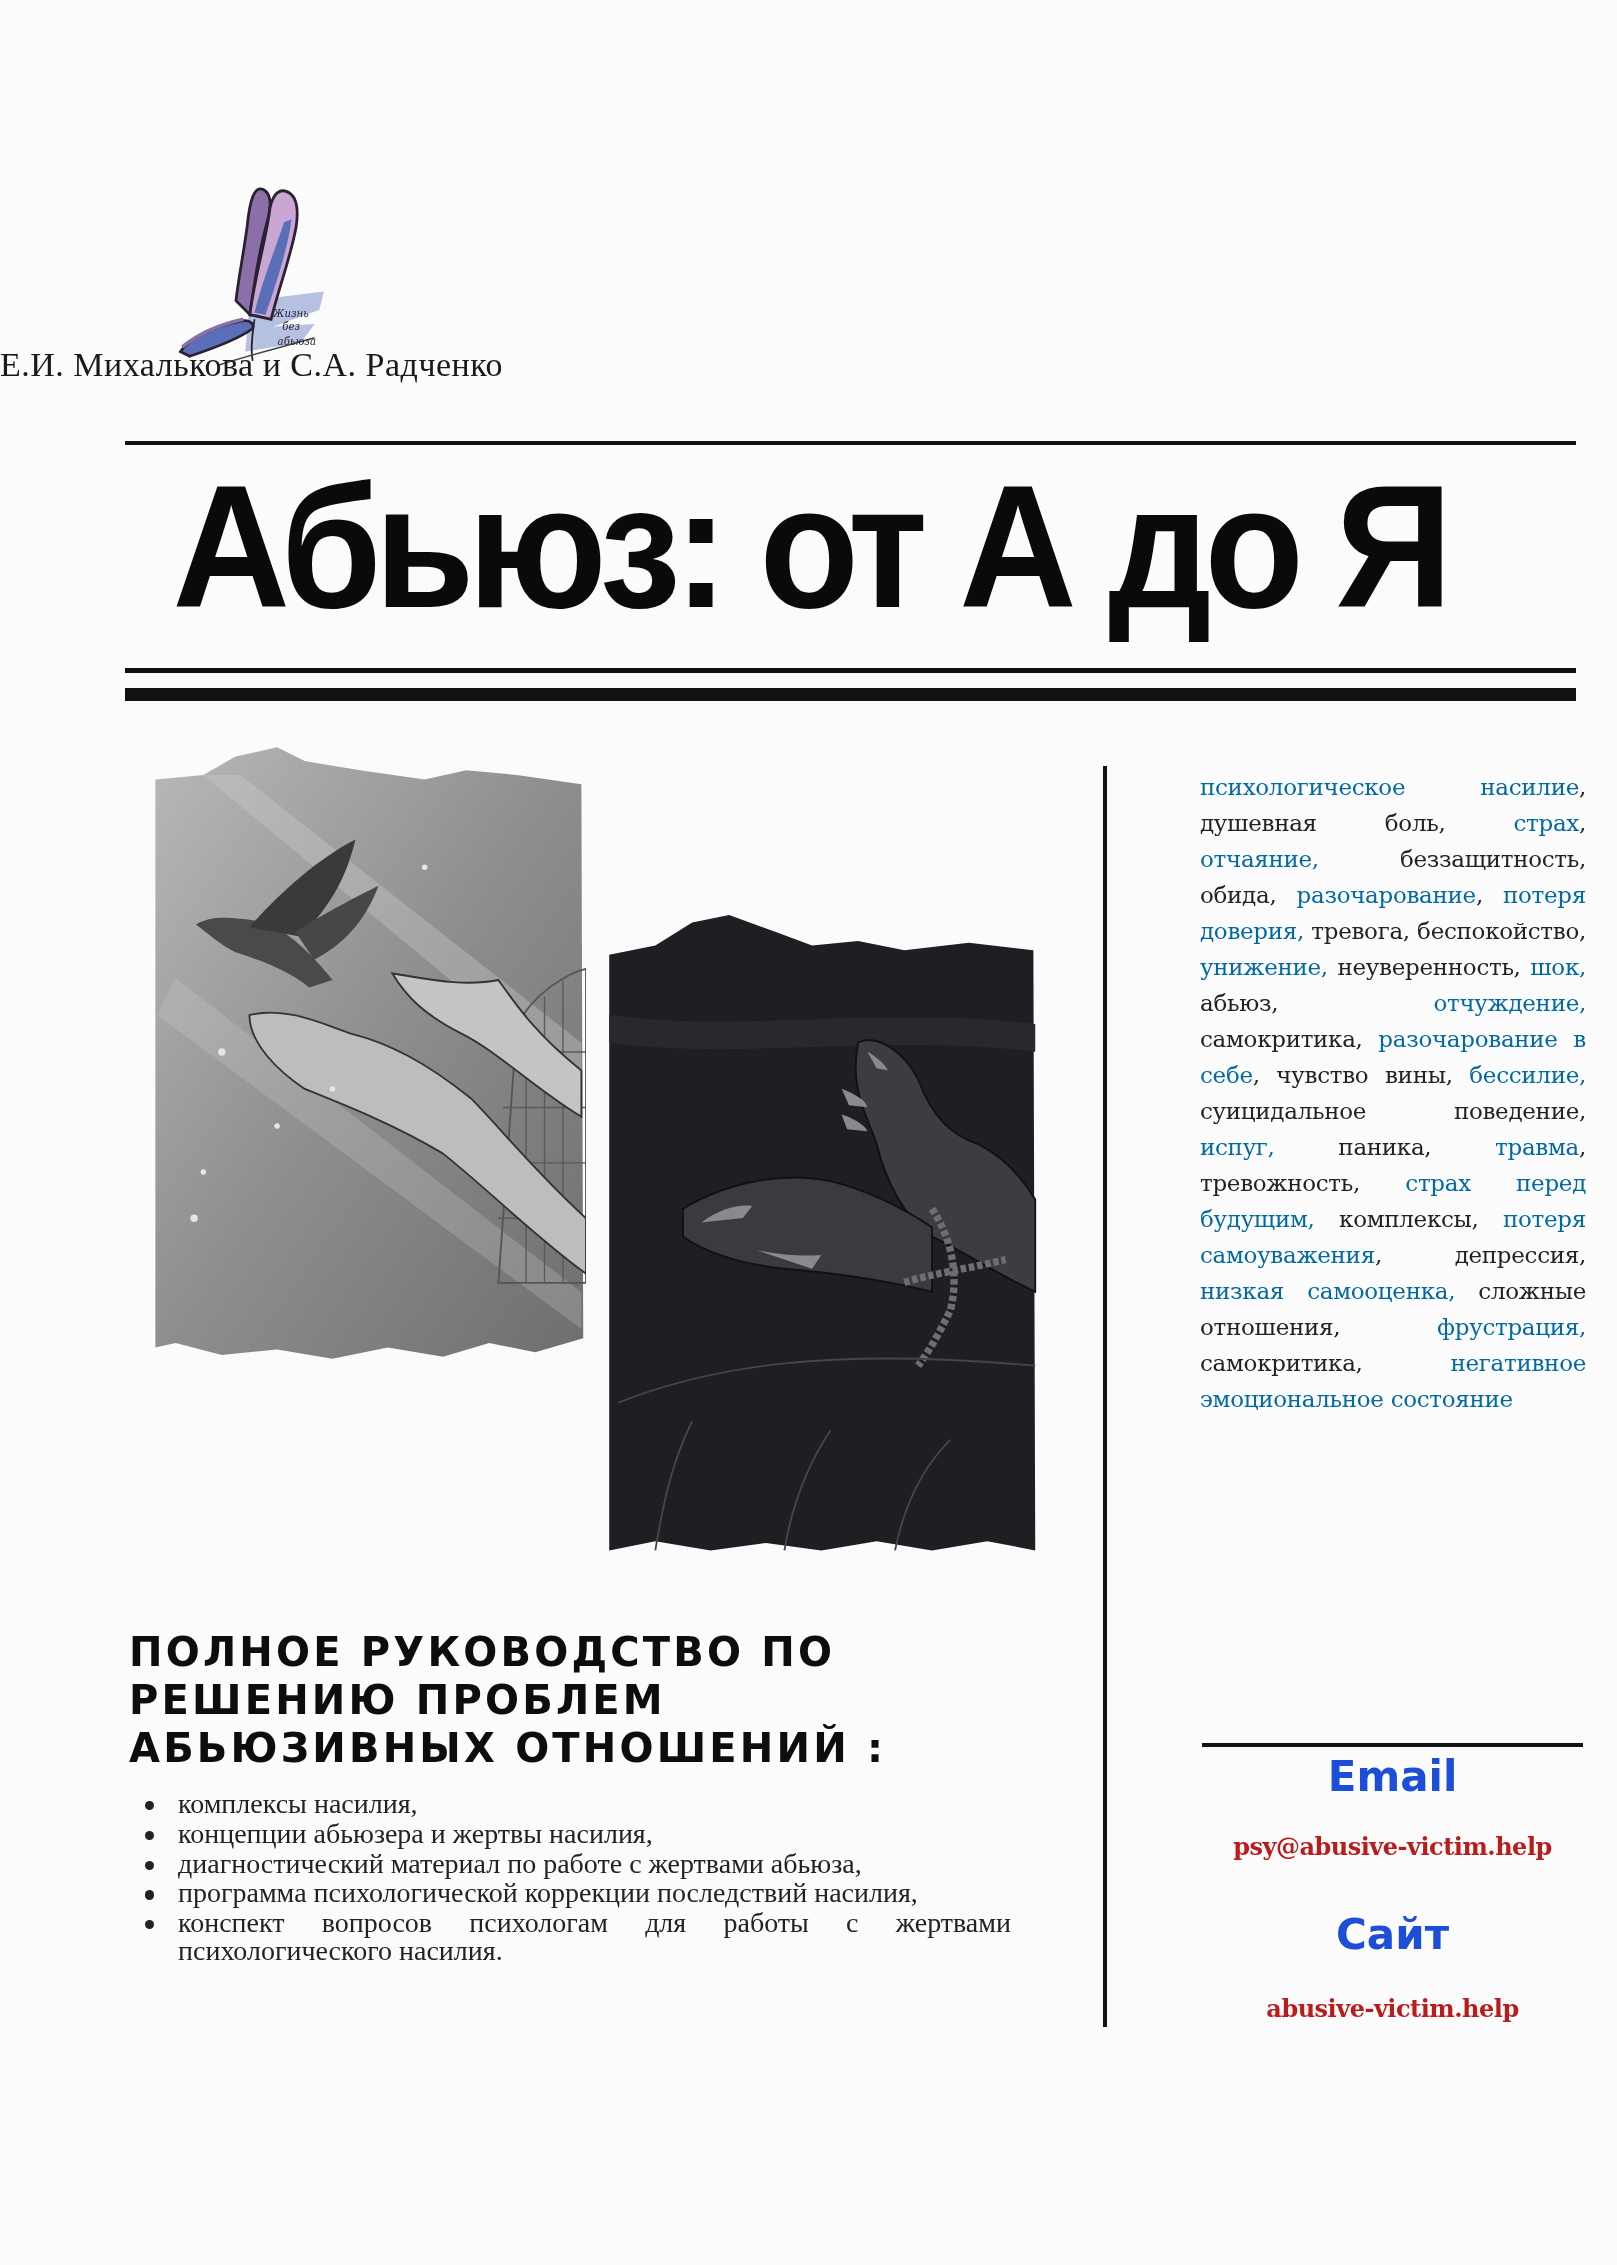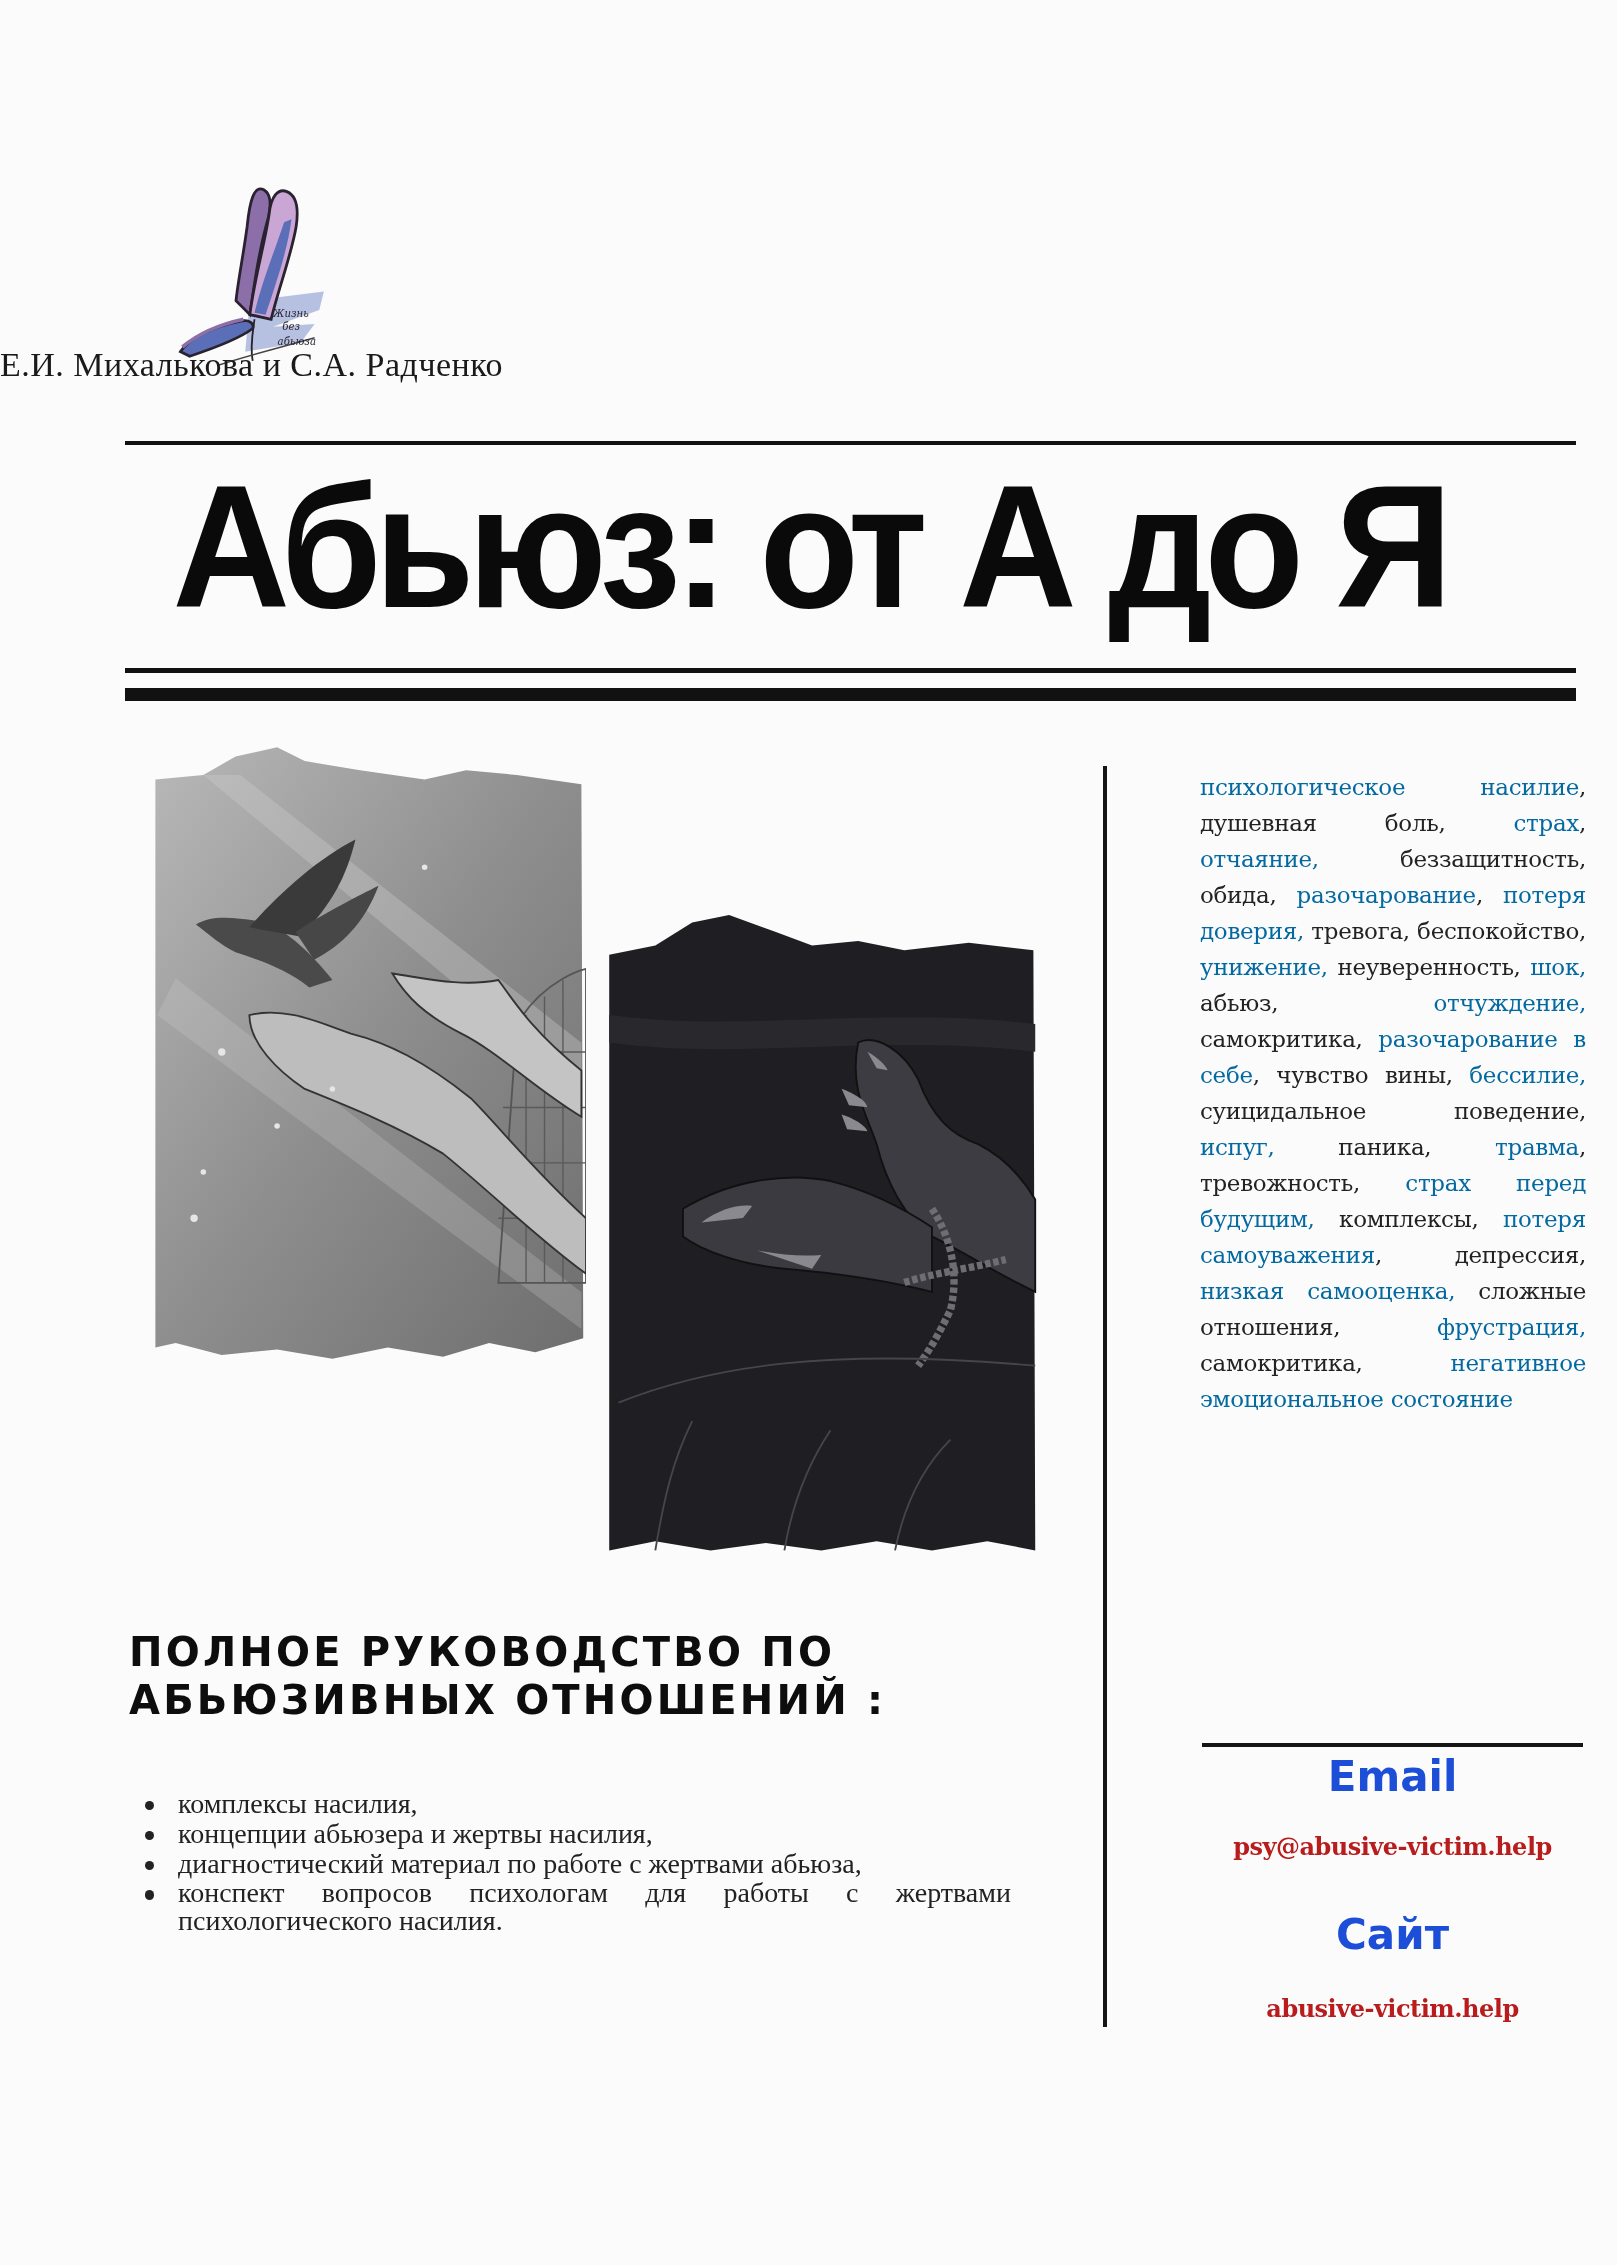--- a/index.html
+++ b/index.html
@@ -192,27 +192,29 @@
     </g>
   </svg>
 </div>
 
 <div class="abs vdivider"></div>
 
 <div class="abs words" id="words"><b>психологическое насилие</b><span>, </span><span>душевная боль, </span><b>страх</b><span>, </span><b>отчаяние,</b><span> беззащитность, обида, </span><b>разочарование</b><span>, </span><b>потеря доверия,</b><span> тревога, беспокойство, </span><b>унижение,</b><span> неуверенность, </span><b>шок,</b><span> абьюз, </span><b>отчуждение,</b><span> самокритика, </span><b>разочарование в себе</b><span>, чувство вины, </span><b>бессилие,</b><span> суицидальное поведение, </span><b>испуг,</b><span> паника, </span><b>травма</b><span>, тревожность, </span><b>страх перед будущим,</b><span> комплексы, </span><b>потеря самоуважения</b><span>, депрессия, </span><b>низкая самооценка,</b><span> сложные отношения, </span><b>фрустрация,</b><span> самокритика, </span><b>негативное эмоциональное состояние</b></div>
 
 <div class="abs guide-title">
   <div>ПОЛНОЕ РУКОВОДСТВО ПО</div>
+  <div>РЕШЕНИЮ ПРОБЛЕМ</div>
   <div>АБЬЮЗИВНЫХ ОТНОШЕНИЙ :</div>
 </div>
 
 <ul class="abs bullets">
   <li>комплексы насилия,</li>
   <li>концепции абьюзера и жертвы насилия,</li>
   <li>диагностический материал по работе с жертвами абьюза,</li>
+  <li>программа психологической коррекции последствий насилия,</li>
   <li>конспект вопросов психологам для работы с жертвами психологического насилия.</li>
 </ul>
 
 <div class="abs contact-rule"></div>
 <div class="abs contact-label email-label">Email</div>
 <div class="abs contact-value email-value">psy@abusive-victim.help</div>
 <div class="abs contact-label site-label">Сайт</div>
 <div class="abs contact-value site-value">abusive-victim.help</div>
 
 

